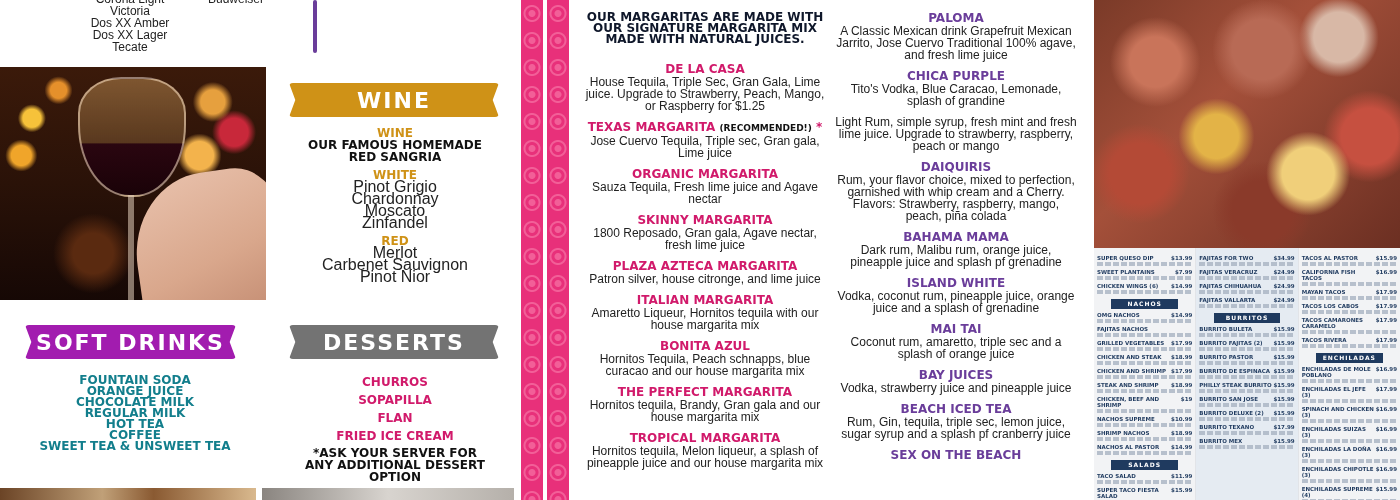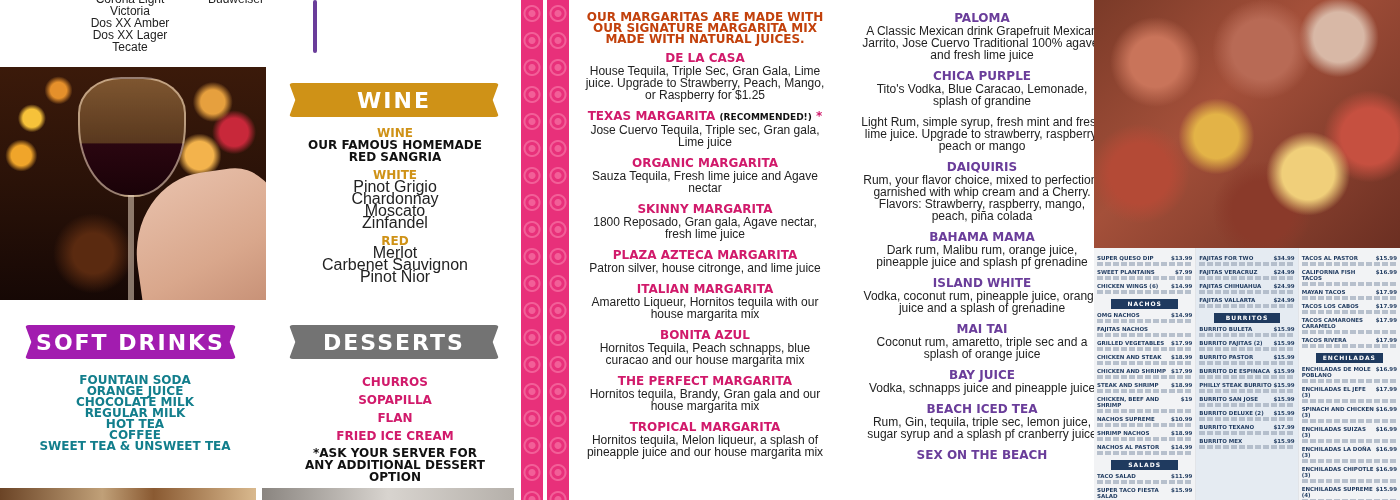--- a/index.html
+++ b/index.html
@@ -89,22 +89,22 @@
     background-image:
       radial-gradient(circle at 50% 50%, #f25f98 0 3px, #e8307a 4px 6px, #f25f98 7px 8px, transparent 9px);
     background-size: 22px 27px;
   }
   .strip-1 { left: 521px; }
   .strip-2 { left: 547px; }
 
   
   .drinks-col { position: absolute; text-align: center; }
   .marg-col { left: 585px; top: 12px; width: 240px; }
-  .cocktail-col { left: 834px; top: 12px; width: 244px; margin-left: 26px; }
-  .intro { color: #c2410c; font-weight: bold; font-size: 12px; line-height: 11px; font-family: "DejaVu Sans", sans-serif; margin-bottom: 7px; }
+  .cocktail-col { left: 834px; top: 12px; width: 244px; }
+  .intro { color: #0f172a; font-weight: bold; font-size: 12px; line-height: 11px; font-family: "DejaVu Sans", sans-serif; margin-bottom: 18px; }
   .drink { margin-bottom: 9px; }
   .drink-name-pink { color: #d11a6b; font-weight: bold; font-size: 12px; line-height: 13px; font-family: "DejaVu Sans", sans-serif; }
   .drink-name-purple { color: #6a3d9a; font-weight: bold; font-size: 12px; line-height: 13px; font-family: "DejaVu Sans", sans-serif; }
   .drink-note { color: #111; font-size: 9px; font-weight: bold; }
   .drink-star { color: #d11a6b; }
   .drink-desc { font-size: 12px; line-height: 12px; color: #222; }
 
   
   .food-menu { position: absolute; left: 1094px; top: 248px; width: 306px; height: 252px; background: #f2f3f5; display: flex; }
   .fm-col { flex: 1; padding: 4px 3px 0 3px; border-right: 1px solid #e2e4e8; overflow: hidden; }
@@ -246,22 +246,22 @@
   </div>
   <div class="drink">
     <div class="drink-name-purple">ISLAND WHITE</div>
     <div class="drink-desc">Vodka, coconut rum, pineapple juice, orange juice and a splash of grenadine</div>
   </div>
   <div class="drink">
     <div class="drink-name-purple">MAI TAI</div>
     <div class="drink-desc">Coconut rum, amaretto, triple sec and a splash of orange juice</div>
   </div>
   <div class="drink">
-    <div class="drink-name-purple">BAY JUICE</div>
-    <div class="drink-desc">Vodka, schnapps juice and pineapple juice</div>
+    <div class="drink-name-purple">BAY JUICES</div>
+    <div class="drink-desc">Vodka, strawberry juice and pineapple juice</div>
   </div>
   <div class="drink">
     <div class="drink-name-purple">BEACH ICED TEA</div>
     <div class="drink-desc">Rum, Gin, tequila, triple sec, lemon juice, sugar syrup and a splash pf cranberry juice</div>
   </div>
   <div class="drink">
     <div class="drink-name-purple">SEX ON THE BEACH</div>
   </div>
 </div>
 

